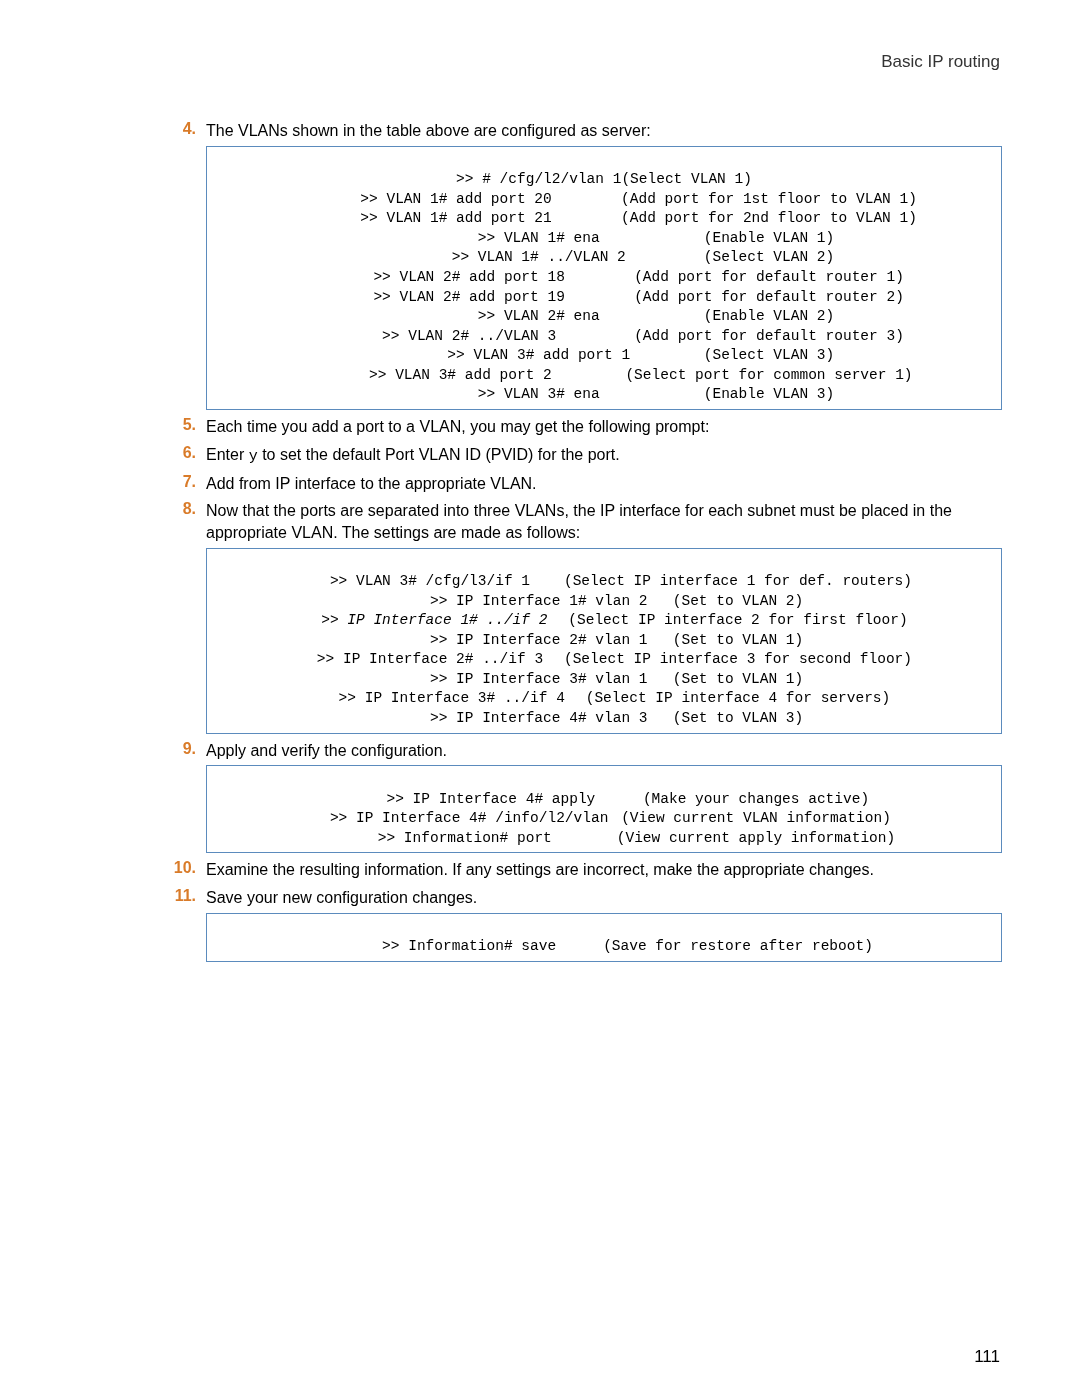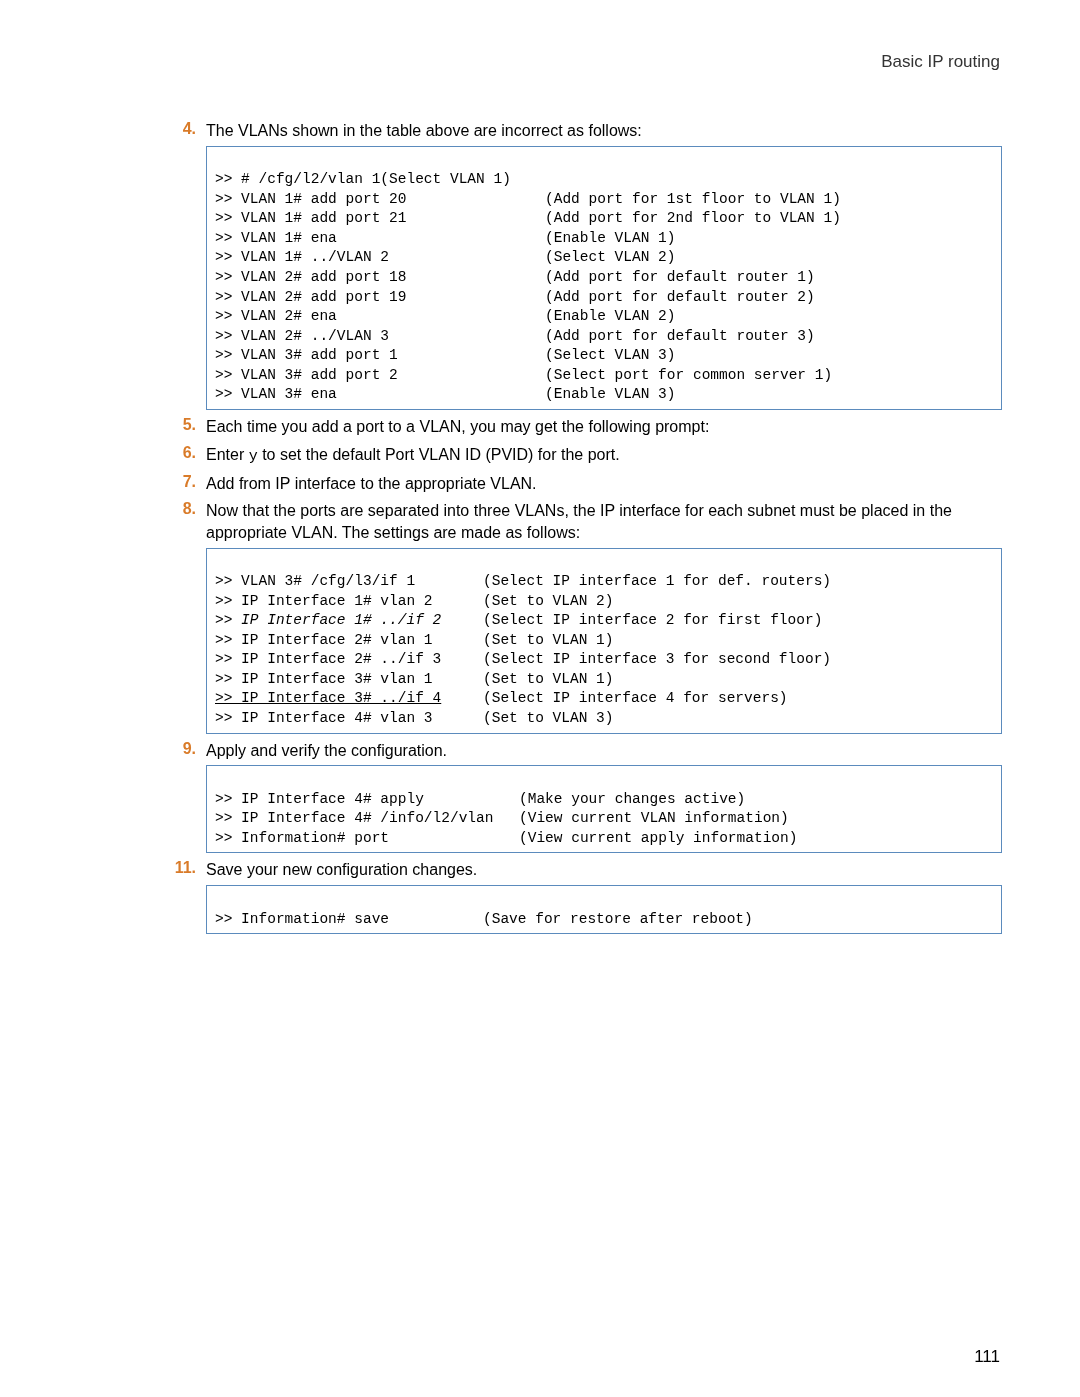--- a/index.html
+++ b/index.html
@@ -51,40 +51,41 @@
     margin-right: 8px;
     border: 1px solid #5b8bbd;
     background: #fff;
     padding: 4px 8px;
     font-family: "Courier New", monospace;
     font-size: 14.5px;
     line-height: 1.35;
     white-space: pre;
     margin-top: 4px;
     margin-bottom: 6px;
+    text-align: center;
   }
   .mono { font-family: "Courier New", monospace; font-size: 15px;}
   .page-number {
     position: absolute;
     bottom: 46px;
     right: 80px;
     font-size: 17px;
     text-align: right;
   }
 </style>
 </head>
 <body>
 
 <div class="page">
 
   <div class="header-title">Basic IP routing</div>
 
   <div class="list-item" style="margin-left:86px;">
     <div class="list-number">4.</div>
-    <div class="list-text">The VLANs shown in the table above are incorrect as follows:</div>
+    <div class="list-text">The VLANs shown in the table above are configured as server:</div>
   </div>
   <div class="code-box" style="margin-left:136px;">
 <span><span>&gt;&gt; # /cfg/l2/vlan 1(Select VLAN 1)</span></span>
 <span><span style="display:inline-block;width:330px;">&gt;&gt; VLAN 1# add port 20</span><span>(Add port for 1st floor to VLAN 1)</span></span>
 <span><span style="display:inline-block;width:330px;">&gt;&gt; VLAN 1# add port 21</span><span>(Add port for 2nd floor to VLAN 1)</span></span>
 <span><span style="display:inline-block;width:330px;">&gt;&gt; VLAN 1# ena</span><span>(Enable VLAN 1)</span></span>
 <span><span style="display:inline-block;width:330px;">&gt;&gt; VLAN 1# ../VLAN 2</span><span>(Select VLAN 2)</span></span>
 <span><span style="display:inline-block;width:330px;">&gt;&gt; VLAN 2# add port 18</span><span>(Add port for default router 1)</span></span>
 <span><span style="display:inline-block;width:330px;">&gt;&gt; VLAN 2# add port 19</span><span>(Add port for default router 2)</span></span>
 <span><span style="display:inline-block;width:330px;">&gt;&gt; VLAN 2# ena</span><span>(Enable VLAN 2)</span></span>
@@ -115,34 +116,38 @@
     <div class="list-number">8.</div>
     <div class="list-text">Now that the ports are separated into three VLANs, the IP interface for each subnet must be placed in the appropriate VLAN. The settings are made as follows:</div>
   </div>
   <div class="code-box" style="margin-left:136px;">
 <span><span style="display:inline-block;width:268px;">&gt;&gt; VLAN 3# /cfg/l3/if 1</span><span>(Select IP interface 1 for def. routers)</span></span>
 <span><span style="display:inline-block;width:268px;">&gt;&gt; IP Interface 1# vlan 2</span><span>(Set to VLAN 2)</span></span>
 <span><span style="display:inline-block;width:268px;font-style:italic;">&gt;&gt; IP Interface 1# ../if 2</span><span>(Select IP interface 2 for first floor)</span></span>
 <span><span style="display:inline-block;width:268px;">&gt;&gt; IP Interface 2# vlan 1</span><span>(Set to VLAN 1)</span></span>
 <span><span style="display:inline-block;width:268px;">&gt;&gt; IP Interface 2# ../if 3</span><span>(Select IP interface 3 for second floor)</span></span>
 <span><span style="display:inline-block;width:268px;">&gt;&gt; IP Interface 3# vlan 1</span><span>(Set to VLAN 1)</span></span>
-<span><span style="display:inline-block;width:268px;text-decoration:underline;">&gt;&gt; IP Interface 3# ../if 4</span><span>(Select IP interface 4 for servers)</span></span>
+<span><span style="display:inline-block;width:268px;">&gt;&gt; IP Interface 3# ../if 4</span><span>(Select IP interface 4 for servers)</span></span>
 <span><span style="display:inline-block;width:268px;">&gt;&gt; IP Interface 4# vlan 3</span><span>(Set to VLAN 3)</span></span>
 </div>
 
   <div class="list-item" style="margin-left:86px;">
     <div class="list-number">9.</div>
     <div class="list-text">Apply and verify the configuration.</div>
   </div>
   <div class="code-box" style="margin-left:136px;">
 <span><span style="display:inline-block;width:304px;">&gt;&gt; IP Interface 4# apply</span><span>(Make your changes active)</span></span>
 <span><span style="display:inline-block;width:304px;">&gt;&gt; IP Interface 4# /info/l2/vlan</span><span>(View current VLAN information)</span></span>
 <span><span style="display:inline-block;width:304px;">&gt;&gt; Information# port</span><span>(View current apply information)</span></span>
 </div>
 
+  <div class="list-item" style="margin-left:80px; margin-top:6px;">
+    <div class="list-number wide" style="width:46px;">10.</div>
+    <div class="list-text">Examine the resulting information. If any settings are incorrect, make the appropriate changes.</div>
+  </div>
 
   <div class="list-item" style="margin-left:80px; margin-top:6px;">
     <div class="list-number wide" style="width:46px;">11.</div>
     <div class="list-text">Save your new configuration changes.</div>
   </div>
   <div class="code-box" style="margin-left:136px;">
 <span><span style="display:inline-block;width:268px;">&gt;&gt; Information# save</span><span>(Save for restore after reboot)</span></span>
 </div>
 
   <div class="page-number">111</div>

